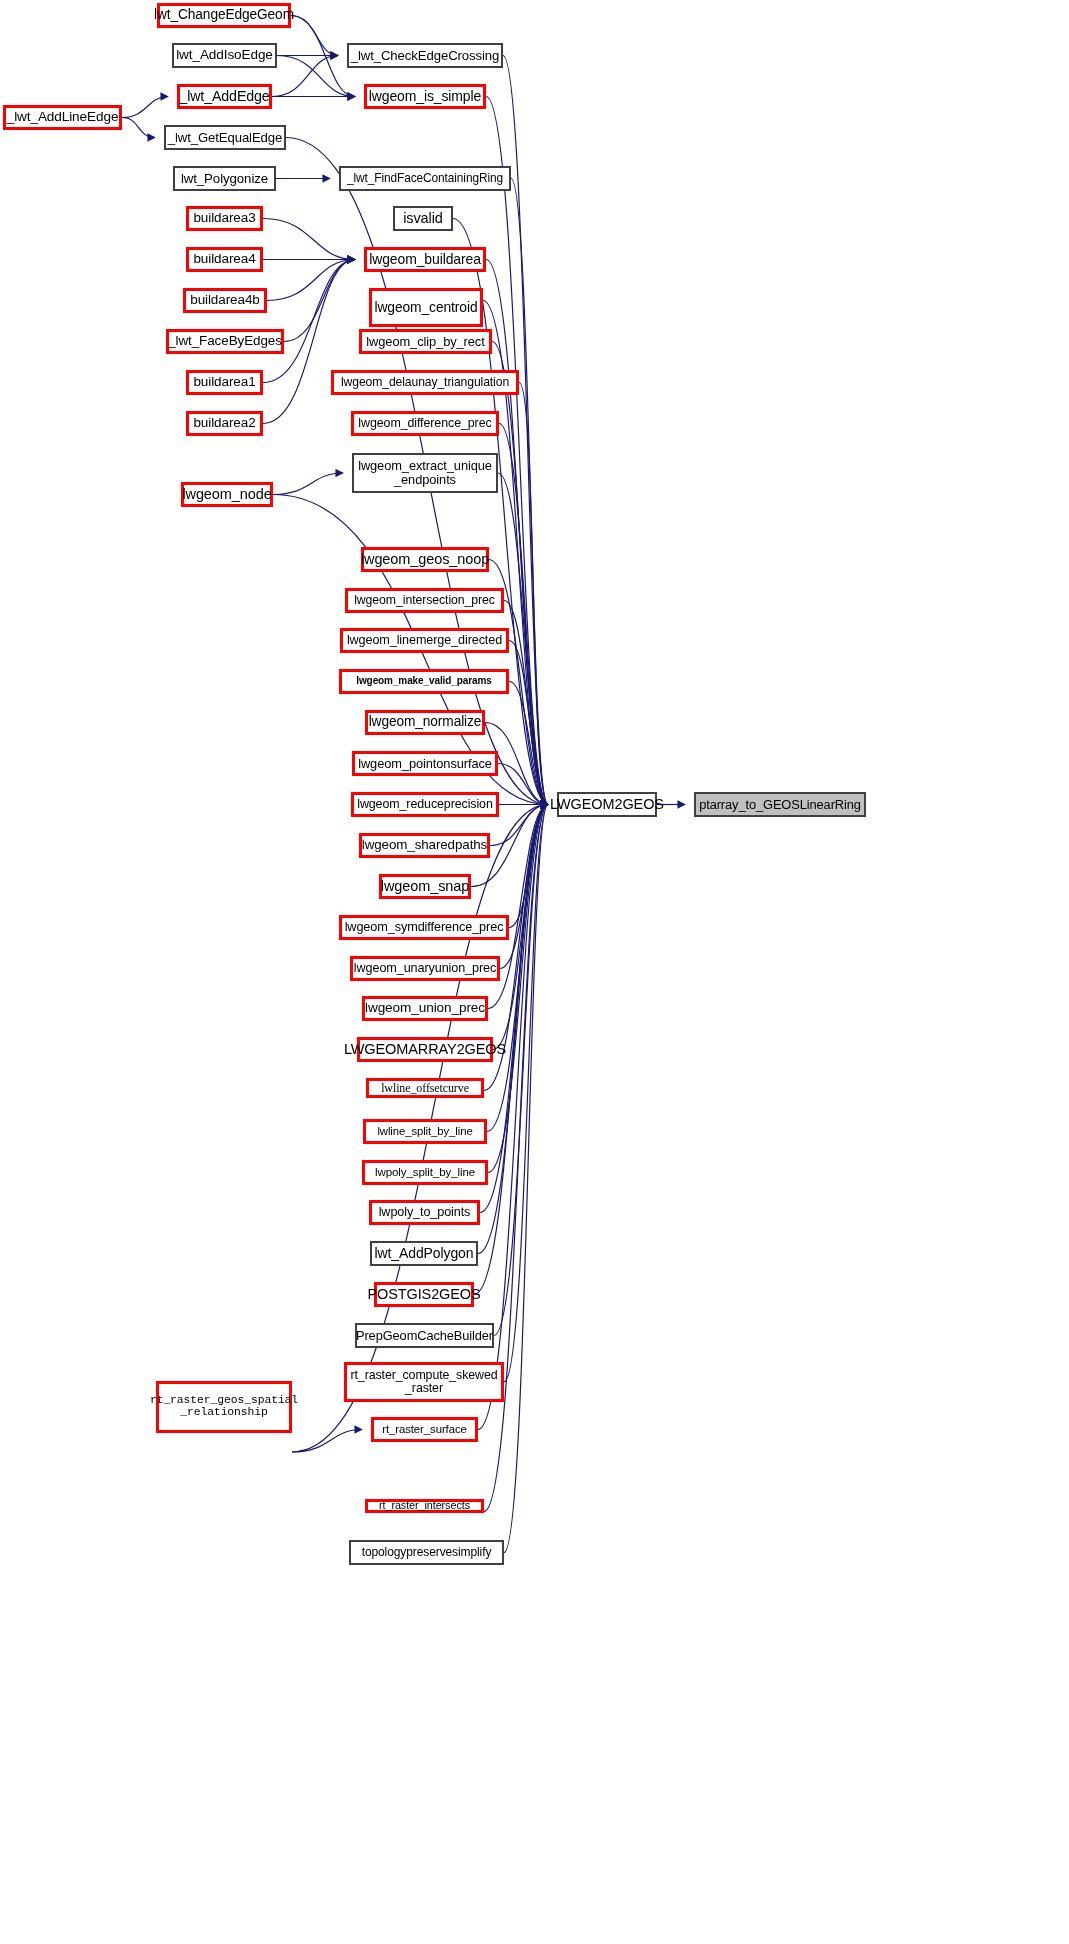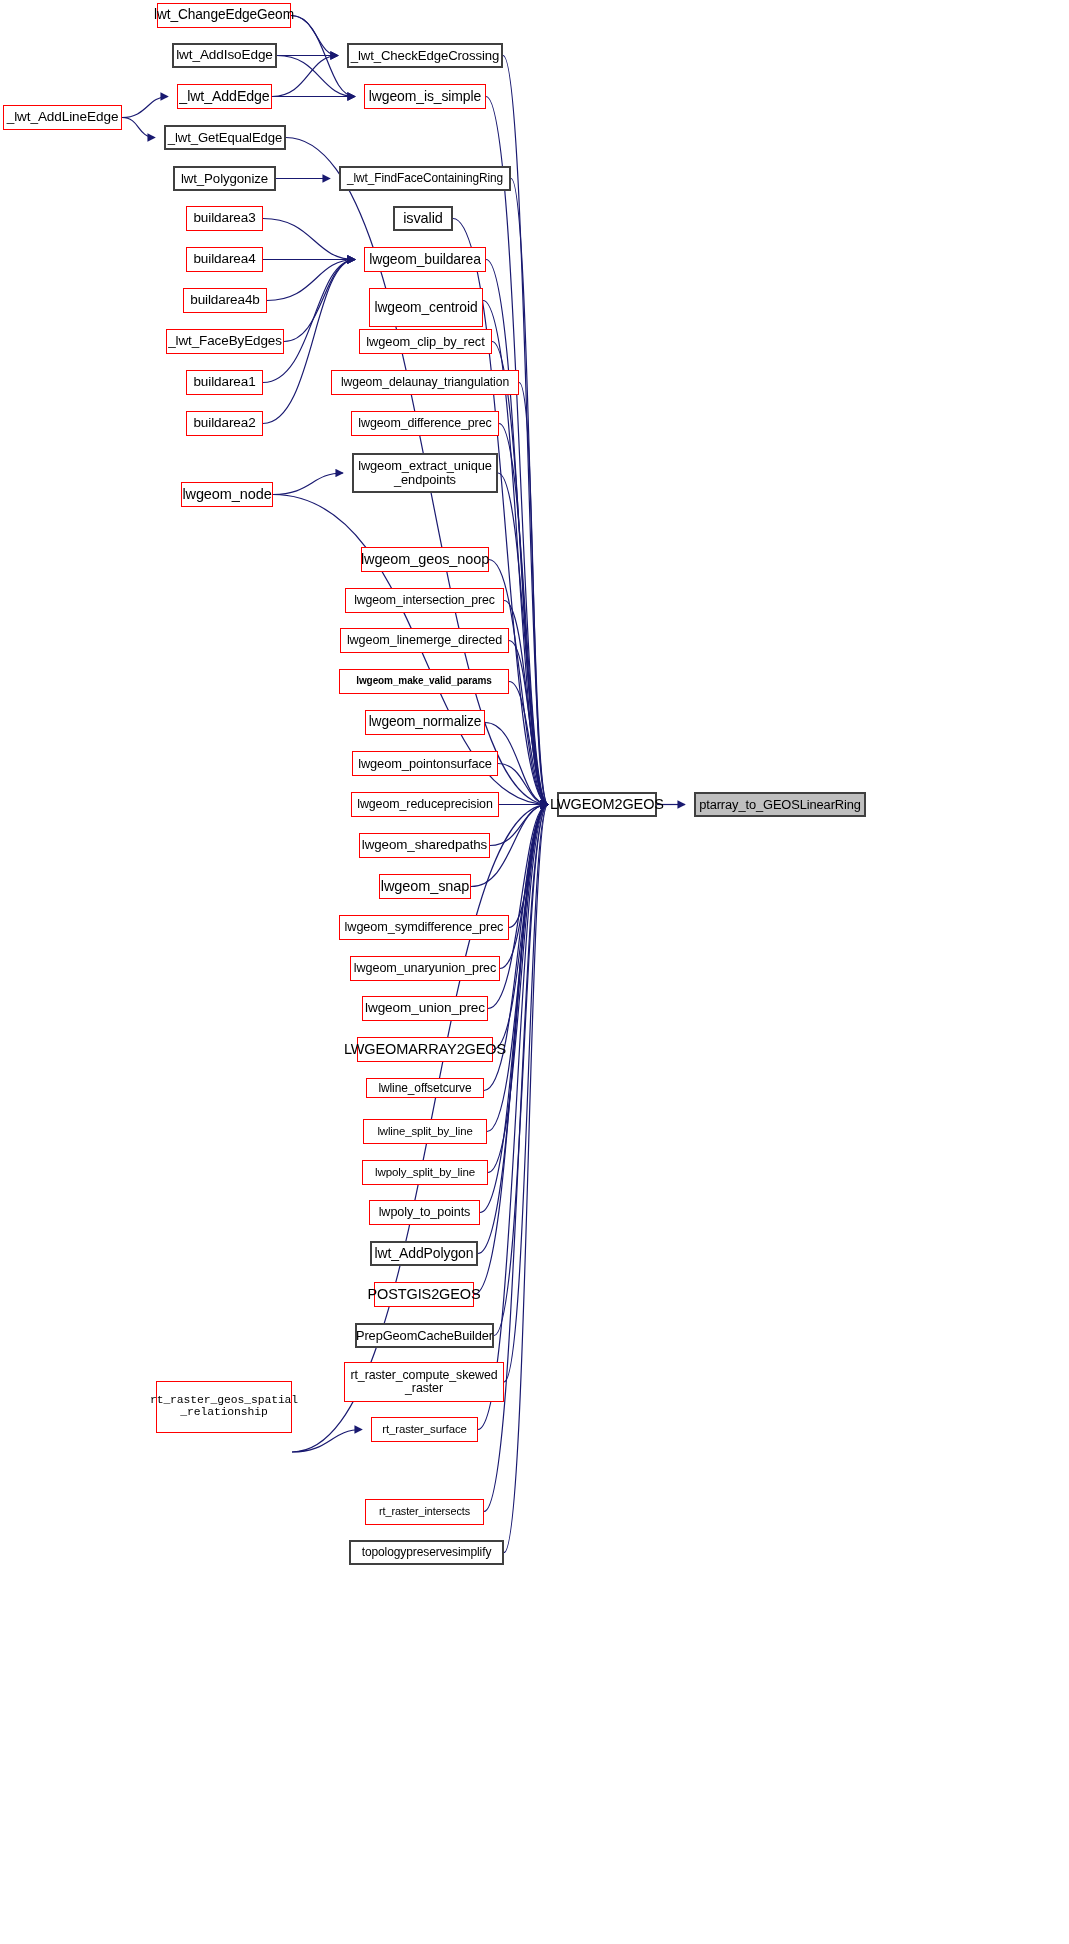--- a/index.html
+++ b/index.html
@@ -22,21 +22,21 @@
     position: absolute;
     left: 0;
     top: 0;
     width: 1069px;
     height: 1944px;
   }
   .node {
     position: absolute;
     box-sizing: border-box;
     background: #ffffff;
-    border: 1px solid #eab308;
+    border: 3px solid #eab308;
     display: flex;
     align-items: center;
     justify-content: center;
     text-align: center;
     line-height: 1.05;
     white-space: pre-line;
     color: #000000;
     font-size: 14.5px;
     letter-spacing: -0.1px;
   }
@@ -158,28 +158,28 @@
       <div class="node red" style="left: 352px; top: 751px; width: 146px; height: 25px;"><span class="node-label" style="font-size: 12.8764px;">lwgeom_pointonsurface</span></div>
       <div class="node red" style="left: 351px; top: 792px; width: 148px; height: 25px;"><span class="node-label" style="font-size: 12.4693px;">lwgeom_reduceprecision</span></div>
       <div class="node dark" style="left: 557px; top: 792px; width: 100px; height: 25px;"><span class="node-label">LWGEOM2GEOS</span></div>
       <div class="node focus" style="left: 694px; top: 792px; width: 172px; height: 25px;"><span class="node-label" style="font-size: 12.8541px;">ptarray_to_GEOSLinearRing</span></div>
       <div class="node red" style="left: 359px; top: 833px; width: 131px; height: 25px;"><span class="node-label" style="font-size: 13.3896px;">lwgeom_sharedpaths</span></div>
       <div class="node red" style="left: 379px; top: 874px; width: 92px; height: 25px;"><span class="node-label">lwgeom_snap</span></div>
       <div class="node red" style="left: 339px; top: 915px; width: 170px; height: 25px;"><span class="node-label" style="font-size: 12.6973px;">lwgeom_symdifference_prec</span></div>
       <div class="node red" style="left: 350px; top: 956px; width: 150px; height: 25px;"><span class="node-label" style="font-size: 12.6474px;">lwgeom_unaryunion_prec</span></div>
       <div class="node red" style="left: 362px; top: 996px; width: 126px; height: 25px;"><span class="node-label" style="font-size: 13.601px;">lwgeom_union_prec</span></div>
       <div class="node red" style="left: 357px; top: 1037px; width: 136px; height: 25px;"><span class="node-label">LWGEOMARRAY2GEOS</span></div>
-      <div class="node red" style="left: 366px; top: 1078px; width: 118px; height: 20px;"><span class="node-label" style="font-size: 11.9745px;">lwline_offsetcurve</span></div>
+      <div class="node red" style="left: 366px; top: 1078px; width: 118px; height: 20px; font-family: Liberation Serif, serif;"><span class="node-label" style="font-size: 11.9745px;">lwline_offsetcurve</span></div>
       <div class="node red" style="left: 363px; top: 1119px; width: 124px; height: 25px;"><span class="node-label" style="font-size: 11.3649px;">lwline_split_by_line</span></div>
       <div class="node red" style="left: 362px; top: 1160px; width: 126px; height: 25px;"><span class="node-label" style="font-size: 11.5608px;">lwpoly_split_by_line</span></div>
       <div class="node red" style="left: 369px; top: 1200px; width: 111px; height: 25px;"><span class="node-label" style="font-size: 12.614px;">lwpoly_to_points</span></div>
       <div class="node dark" style="left: 370px; top: 1241px; width: 108px; height: 25px;"><span class="node-label" style="font-size: 13.9961px;">lwt_AddPolygon</span></div>
       <div class="node red" style="left: 374px; top: 1282px; width: 100px; height: 25px;"><span class="node-label">POSTGIS2GEOS</span></div>
       <div class="node dark" style="left: 355px; top: 1323px; width: 139px; height: 25px;"><span class="node-label" style="font-size: 12.8345px;">PrepGeomCacheBuilder</span></div>
       <div class="node red" style="left: 344px; top: 1362px; width: 160px; height: 40px;"><span class="node-label" style="font-size: 12.4099px;">rt_raster_compute_skewed
 _raster</span></div>
       <div class="node red" style="left: 371px; top: 1417px; width: 107px; height: 25px;"><span class="node-label" style="font-size: 11.411px;">rt_raster_surface</span></div>
       <div class="node red" style="left: 156px; top: 1381px; width: 136px; height: 52px; font-family: Liberation Mono, monospace;"><span class="node-label" style="font-size: 11.4005px;">rt_raster_geos_spatial
 _relationship</span></div>
-      <div class="node red" style="left: 365px; top: 1499px; width: 119px; height: 26px;"><span class="node-label" style="font-size: 10.875px;">rt_raster_intersects</span></div>
+      <div class="node red" style="left: 365px; top: 1499px; width: 119px; height: 14px;"><span class="node-label" style="font-size: 10.875px;">rt_raster_intersects</span></div>
       <div class="node dark" style="left: 349px; top: 1540px; width: 155px; height: 25px;"><span class="node-label" style="font-size: 12.0017px;">topologypreservesimplify</span></div>
     </div>
 </div>
 
 </body></html>

